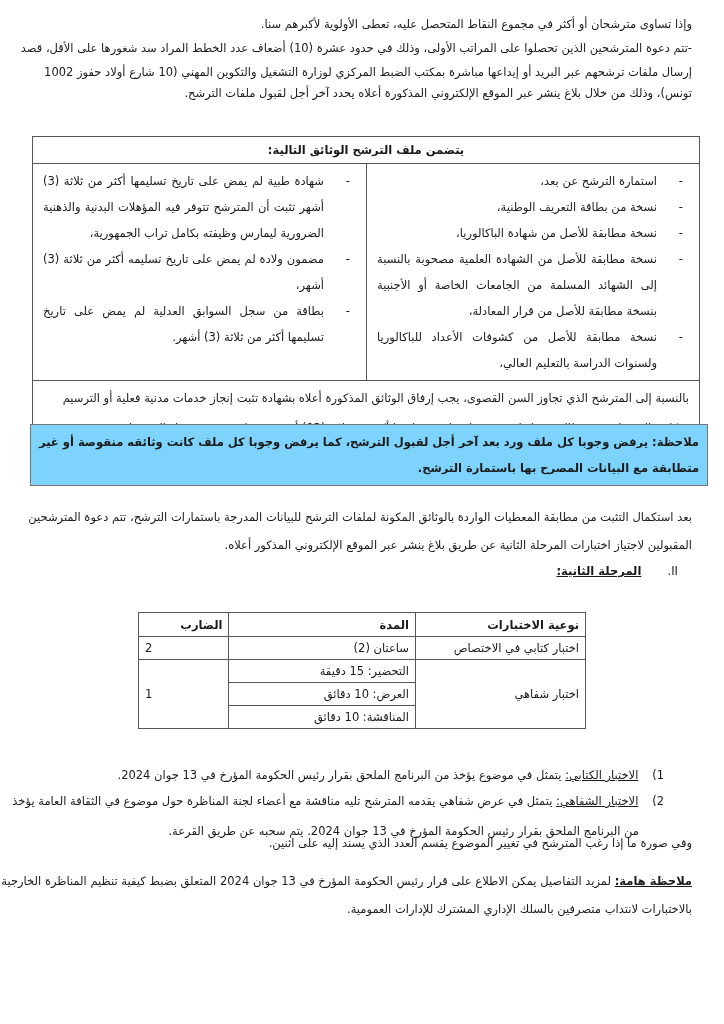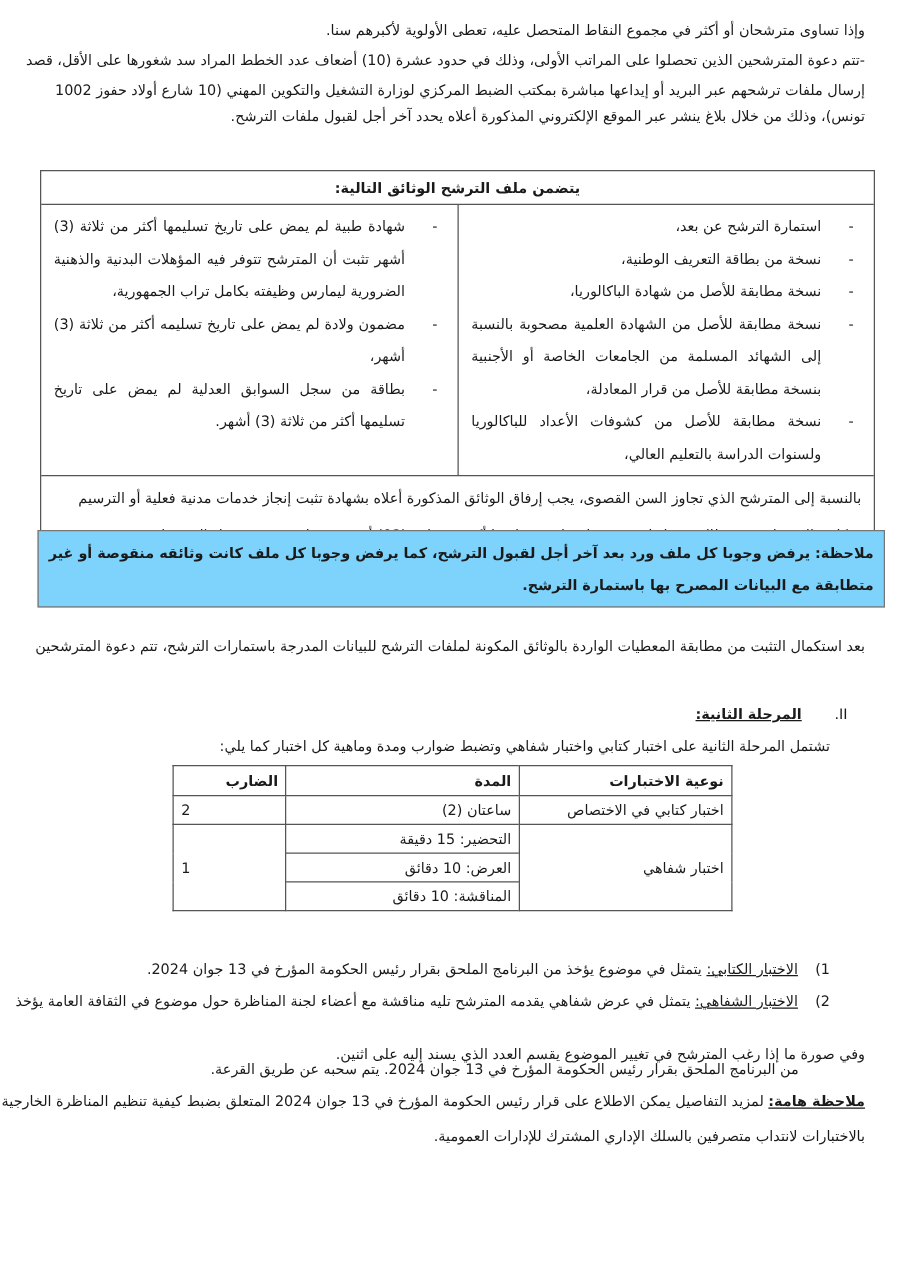--- a/index.html
+++ b/index.html
@@ -77,25 +77,25 @@
           <li><span class="dash">-</span><span>بطاقة من سجل السوابق العدلية لم يمض على تاريخ تسليمها أكثر من ثلاثة (3) أشهر.</span></li>
         </ul>
       </div>
     </div>
     <div class="foot">بالنسبة إلى المترشح الذي تجاوز السن القصوى، يجب إرفاق الوثائق المذكورة أعلاه بشهادة تثبت إنجاز خدمات مدنية فعلية أو الترسيم بمكاتب التشغيل بصفة طالب شغل لم يمض على تاريخ تسليمها أكثر من ثلاثة (03) أشهر في تاريخ ختم تسجيل الترشحات عن بعد.</div>
   </div>
 
   <div class="note">ملاحظة: يرفض وجوبا كل ملف ورد بعد آخر أجل لقبول الترشح، كما يرفض وجوبا كل ملف كانت وثائقه منقوصة أو غير متطابقة مع البيانات المصرح بها باستمارة الترشح.</div>
 
   <div class="p" style="top:502px;">بعد استكمال التثبت من مطابقة المعطيات الواردة بالوثائق المكونة لملفات الترشح للبيانات المدرجة باستمارات الترشح، تتم دعوة المترشحين</div>
+  <div class="p" style="top:530px;">المقبولين لاجتياز اختبارات المرحلة الثانية عن طريق بلاغ ينشر عبر الموقع الإلكتروني المذكور أعلاه.</div>
 
   <div class="p" style="top:556px; right:46px;">
     <span class="num">II.</span>&nbsp;&nbsp;&nbsp;&nbsp;<span class="bold ul">المرحلة الثانية:</span>
   </div>
-  <div class="p" style="top:582px; right:60px;">تشتمل المرحلة الثانية على اختبار كتابي واختبار شفاهي وتضبط ضوارب ومدة وماهية كل اختبار كما يلي:</div>
 
   <table class="tests">
     <tbody>
         <tr>
       <th class="c1">نوعية الاختبارات</th>
       <th class="c2">المدة</th>
       <th class="c3">الضارب</th>
     </tr>
     <tr>
       <td>اختبار كتابي في الاختصاص</td>
@@ -115,21 +115,21 @@
     </tr>
   </tbody>
     </table>
 
   <div class="p" style="top:760px; right:60px;">
     <span class="num">1)</span>&nbsp;<span class="ul">الاختبار الكتابي:</span><span> يتمثل في موضوع يؤخذ من البرنامج الملحق بقرار رئيس الحكومة المؤرخ في 13 جوان 2024.</span>
   </div>
   <div class="p" style="top:786px; right:60px;">
     <span class="num">2)</span>&nbsp;<span class="ul">الاختبار الشفاهي:</span><span> يتمثل في عرض شفاهي يقدمه المترشح تليه مناقشة مع أعضاء لجنة المناظرة حول موضوع في الثقافة العامة يؤخذ</span>
   </div>
-  <div class="p" style="top:840px; right:85px;">من البرنامج الملحق بقرار رئيس الحكومة المؤرخ في 13 جوان 2024. يتم سحبه عن طريق القرعة.</div>
+  <div class="p" style="top:816px; right:85px;">من البرنامج الملحق بقرار رئيس الحكومة المؤرخ في 13 جوان 2024. يتم سحبه عن طريق القرعة.</div>
 
   <div class="p" style="top:828px;">وفي صورة ما إذا رغب المترشح في تغيير الموضوع يقسم العدد الذي يسند إليه على اثنين.</div>
 
   <div class="p" style="top:866px;">
     <span class="bold ul">ملاحظة هامة:</span><span> لمزيد التفاصيل يمكن الاطلاع على قرار رئيس الحكومة المؤرخ في 13 جوان 2024 المتعلق بضبط كيفية تنظيم المناظرة الخارجية</span>
   </div>
   <div class="p" style="top:894px;">بالاختبارات لانتداب متصرفين بالسلك الإداري المشترك للإدارات العمومية.</div>
 
 </div>
 

